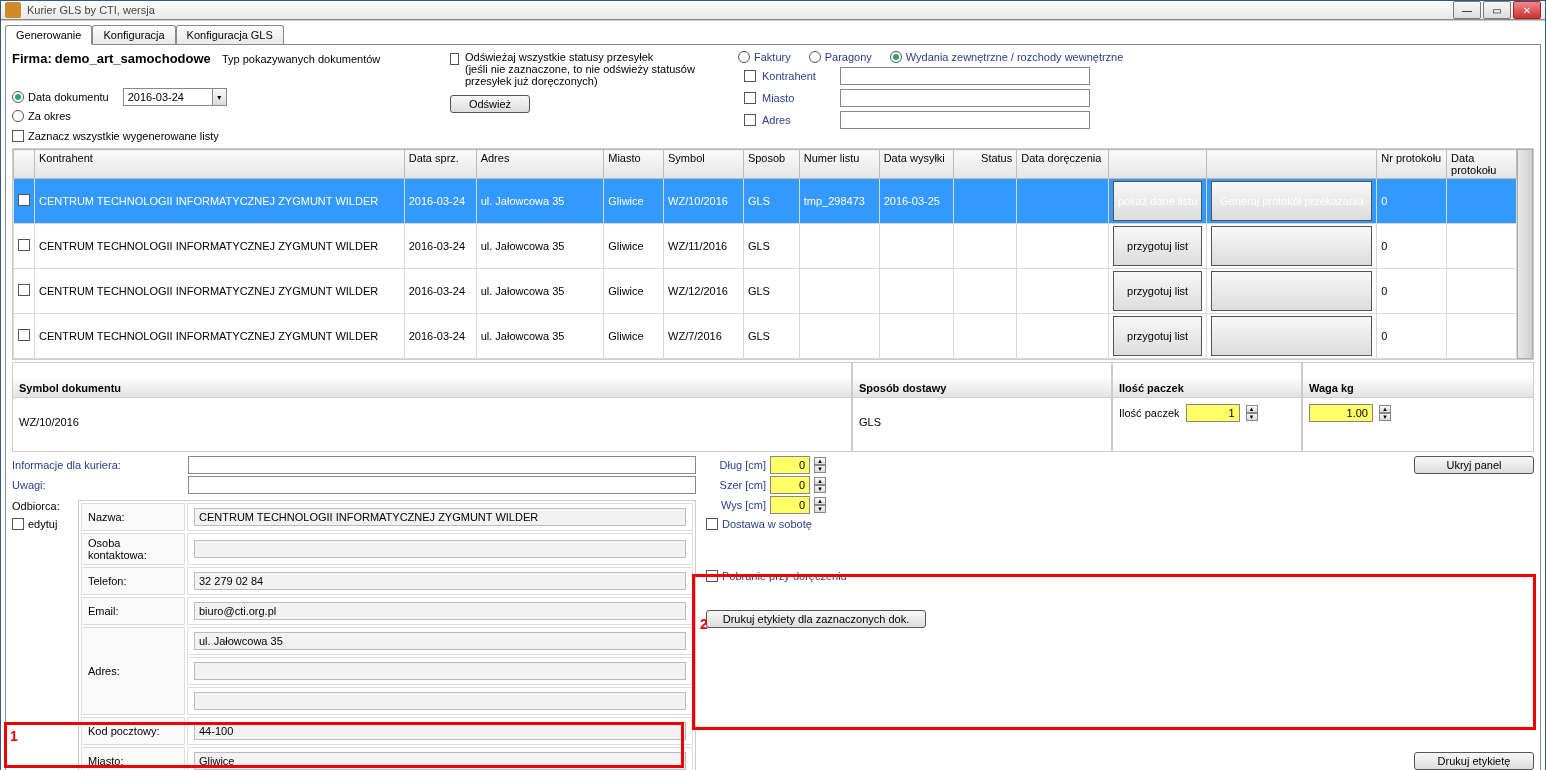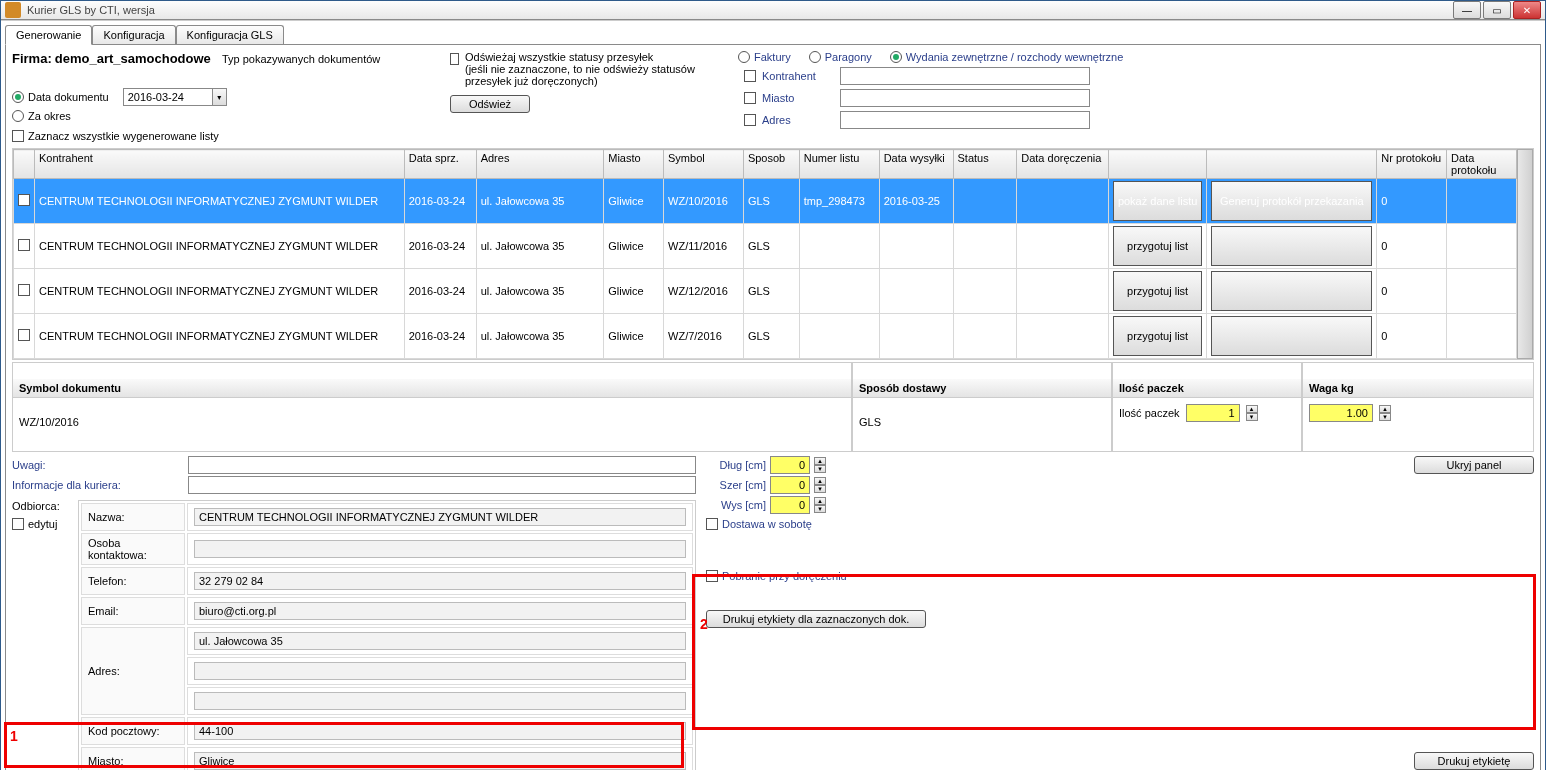--- a/index.html
+++ b/index.html
@@ -196,21 +196,21 @@
                 <tr id="grid-head">
                   <th style="width: 20px;"></th>
                   <th style="width: 370px;">Kontrahent</th>
                   <th style="width: 72px;">Data sprz.</th>
                   <th style="width: 128px;">Adres</th>
                   <th style="width: 60px;">Miasto</th>
                   <th style="width: 80px;">Symbol</th>
                   <th style="width: 56px;">Sposob</th>
                   <th style="width: 80px;">Numer listu</th>
                   <th style="width: 74px;">Data wysyłki</th>
-                  <th style="width: 64px;">Status</th>
+                  <th style="width: 64px; text-align: right;">Status</th>
                   <th style="width: 92px;">Data doręczenia</th>
                   <th style="width: 90px;"></th>
                   <th style="width: 170px;"></th>
                   <th style="width: 70px;">Nr protokołu</th>
                   <th style="width: 70px;">Data protokołu</th>
                 </tr>
               </thead>
           <tbody id="grid-body">
                 <tr class="selrow">
                   <td class="chk"><span class="cb-box"></span></td>
@@ -332,25 +332,25 @@
               </span>
           </div>
         </div>
       </div>
 
       <div class="bottom">
         <div class="left-col">
           <div style="display:flex; gap:10px">
             <div style="flex:1; display:flex; flex-direction:column; gap:2px">
               <div class="info-row">
-                  <span class="il">Uwagi:</span>
+                  <span class="il">Informacje dla kuriera:</span>
                   <input type="text" class="ro" style="">
                 </div>
               <div class="info-row">
-                  <span class="il">Informacje dla kuriera:</span>
+                  <span class="il">Uwagi:</span>
                   <input type="text" class="ro" style="">
                 </div>
             </div>
           </div>
 
           <div style="display:flex; gap:6px; margin-top:4px">
             <div style="width:60px">
               <div>Odbiorca:</div>
               <label style="margin-top:6px">
                   <span class="cb-box"></span> 

